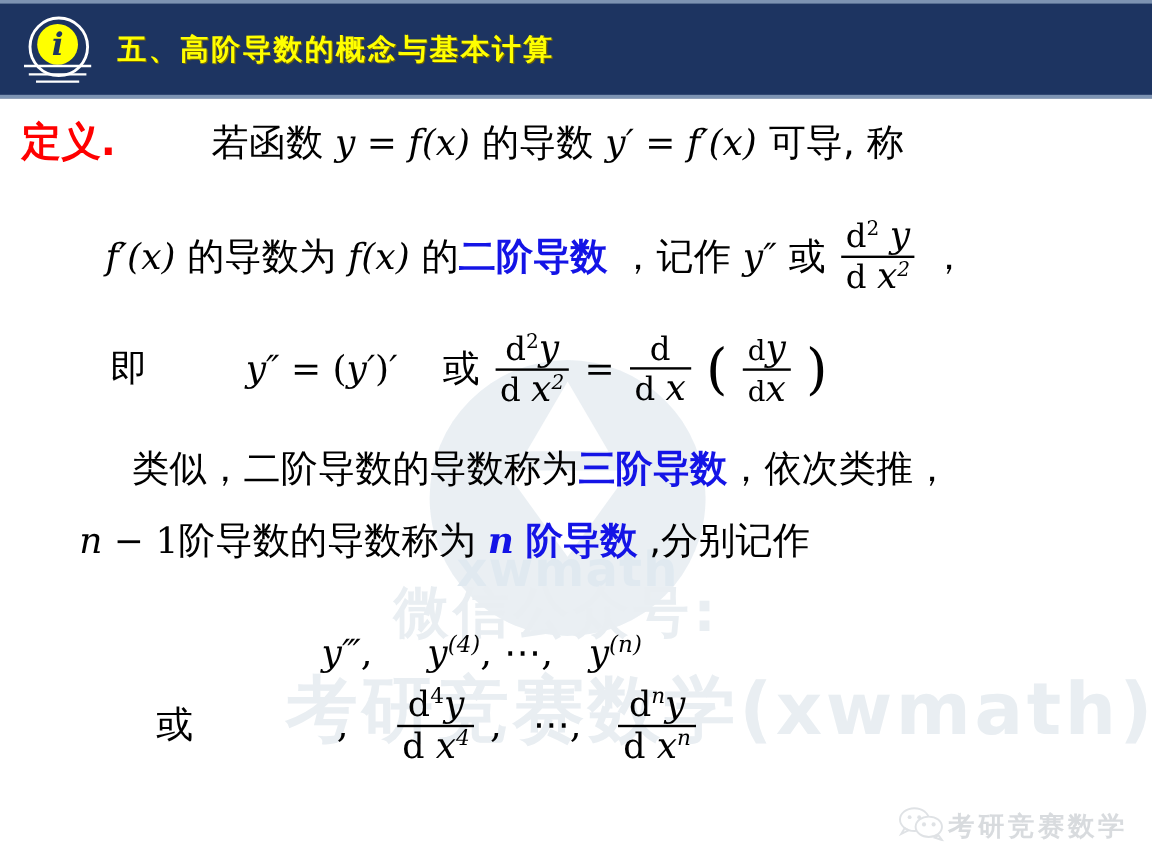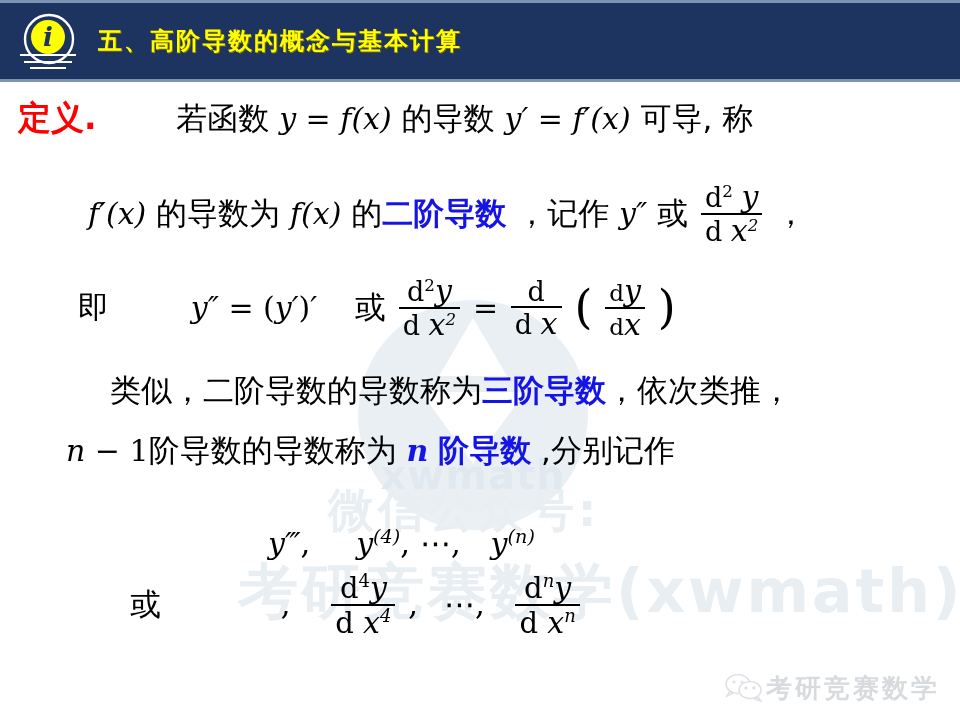--- a/index.html
+++ b/index.html
@@ -160,21 +160,21 @@
   
   #brand {
     position: absolute;
     right: 20px;
     bottom: 14px;
     display: flex;
     align-items: center;
     opacity: .55;
   }
   #brand-label {
-    font-size: 26px;
+    font-size: 22px;
     color: #b9bec4;
     font-weight: bold;
     letter-spacing: 3px;
     margin-left: 2px;
     font-family: "DejaVu Sans", "Liberation Sans", sans-serif;
     text-align: right;
   }
 </style>
 </head>
 <body>
@@ -219,21 +219,21 @@
     <span class="cjk">，记作</span>
     <span class="math">y</span><span class="math">″</span>
     <span class="cjk">或</span>
     <span class="frac">
       <span class="num"><span class="mathup">d</span><span class="supup">2</span>&nbsp;<span class="math">y</span></span>
       <span class="den"><span class="mathup">d</span>&nbsp;<span class="math">x</span><span class="sup">2</span></span>
     </span>
     <span class="cjk">，</span>
   </div>
 
-  <div class="line" style="left:78px; top:182px;">
+  <div class="line" style="left:92px; top:182px;">
     <span class="cjk">即</span>
     <span style="display:inline-block;width:62px"></span>
     <span class="math">y</span><span class="math">″</span><span class="math mathup"> = </span><span class="math mathup">(</span><span class="math">y</span><span class="math">′</span><span class="math mathup">)</span><span class="math">′</span>
     <span style="display:inline-block;width:18px"></span>
     <span class="cjk">或</span>
     <span class="frac">
       <span class="num"><span class="mathup">d</span><span class="supup">2</span><span class="math">y</span></span>
       <span class="den"><span class="mathup">d</span>&nbsp;<span class="math">x</span><span class="sup">2</span></span>
     </span>
     <span class="math mathup"> = </span>

